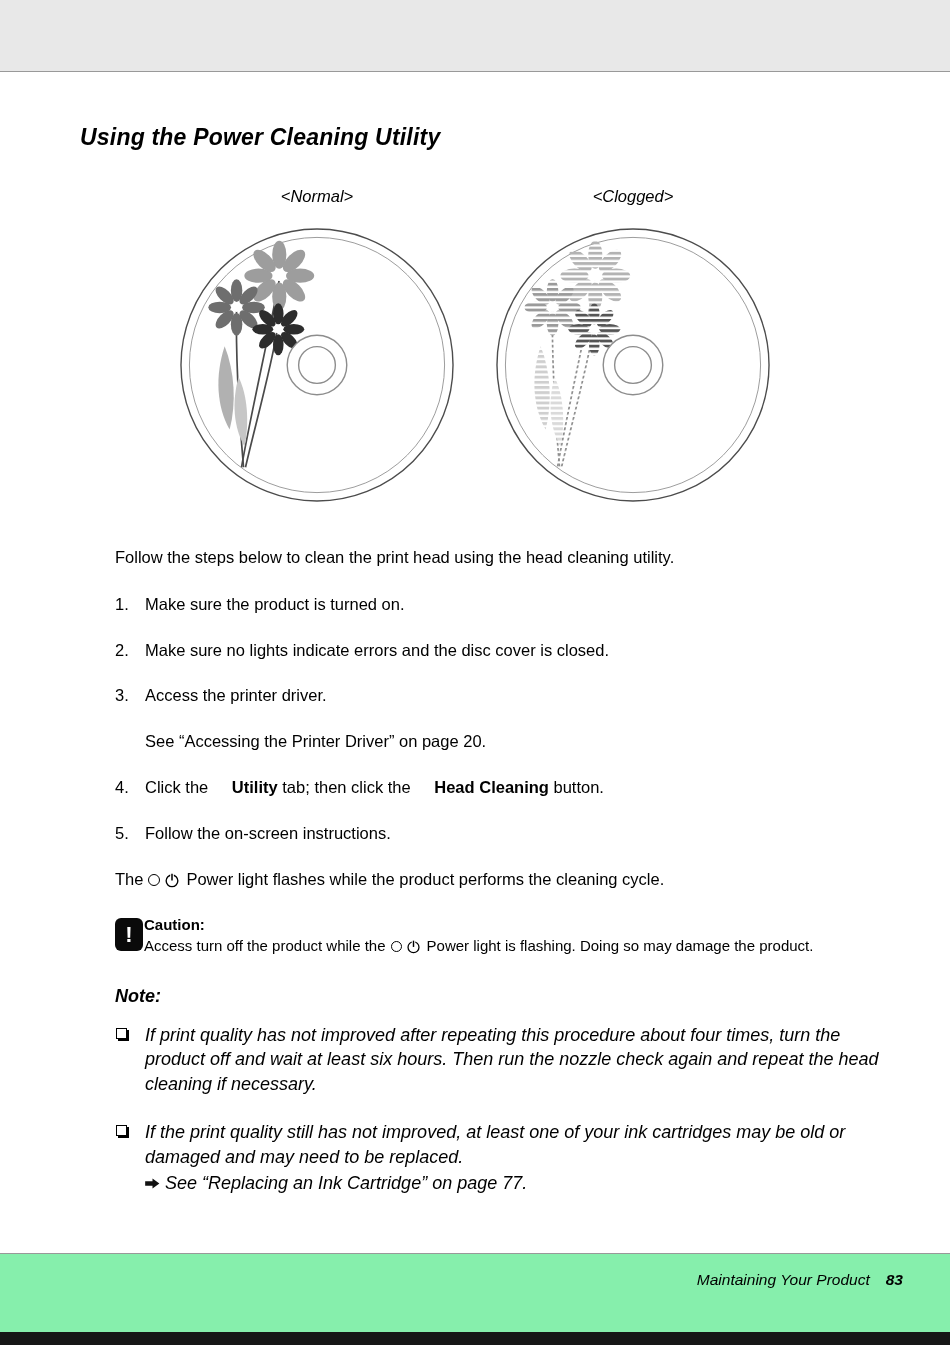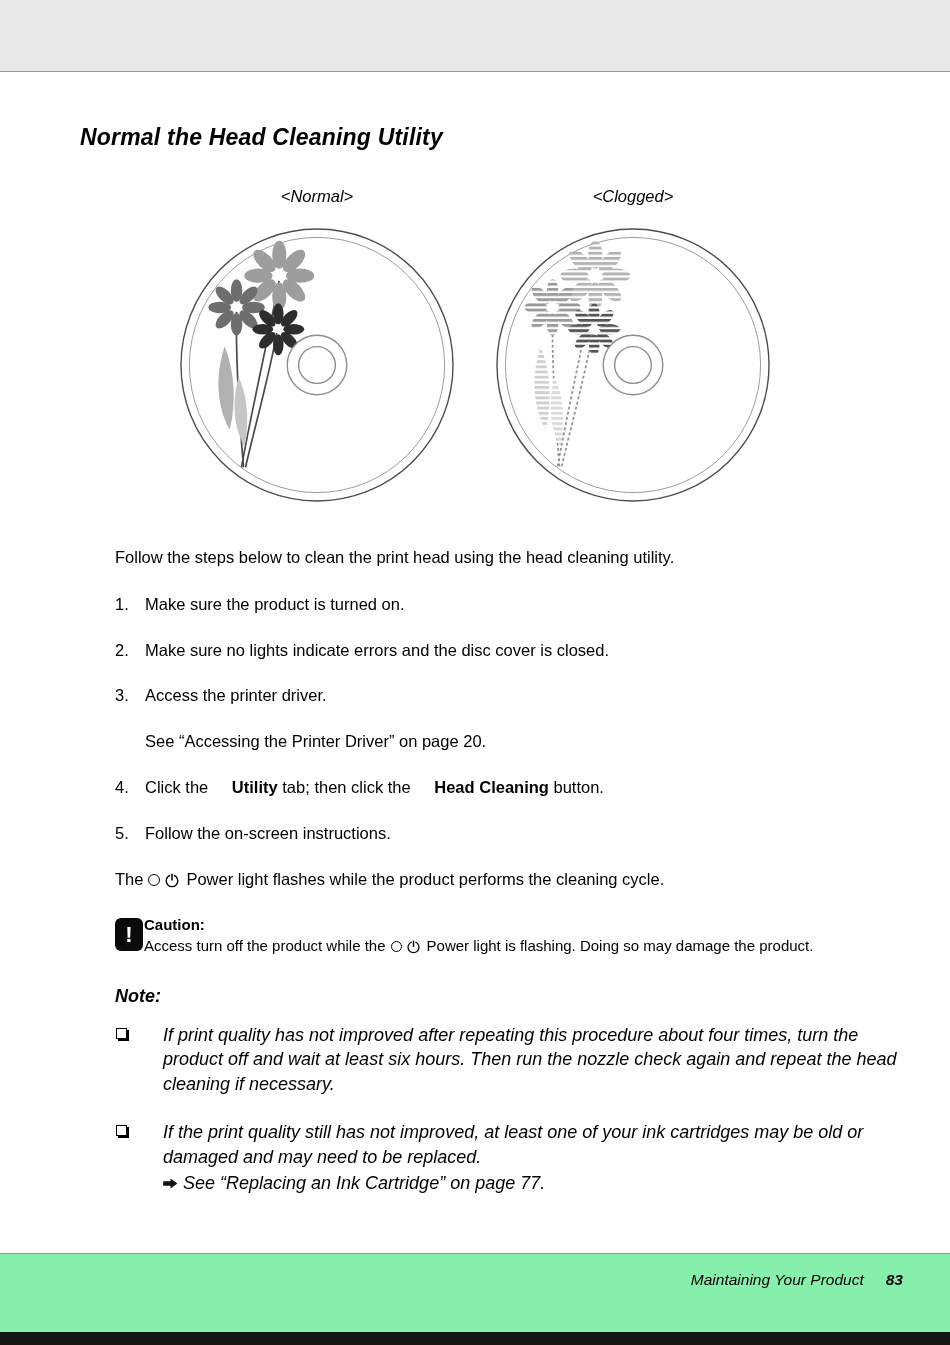--- a/index.html
+++ b/index.html
@@ -48,40 +48,40 @@
   .caution .icon-power { width: 15px; height: 15px; }
 
   .note { margin-top: 27px; font-size: 18px; font-style: italic; line-height: 1.38; }
   .note-label { font-weight: bold; margin-bottom: 14px; }
   .note-item { display: flex; margin-bottom: 23px; }
   .bullet {
     flex: none; width: 9px; height: 9px; margin: 5px 0 0 1px;
     border: 1.5px solid #000; background: #fff;
     box-shadow: 2px 2px 0 0 #000;
   }
-  .note-text { margin-left: 36px; width: 742px; }
+  .note-text { margin-left: 18px; width: 742px; }
   .note-ref { display: flex; align-items: center; gap: 5px; margin-top: 1px; }
   .icon-arrow { width: 15px; height: 11px; flex: none; }
 
   .footer { position: absolute; left: 0; bottom: 0; width: 100%; }
   .footer-band {
     height: 61px; background: #86efac; border-top: 1px solid #999;
     display: flex; justify-content: flex-end; align-items: flex-start;
     padding: 17px 47px 0 0; font-size: 15.5px; font-style: italic;
   }
-  .footer-page { font-weight: bold; margin-left: 22px; }
+  .footer-page { font-weight: bold; margin-left: 16px; }
   .bottom-bar { height: 13px; background: #161616; }
 </style>
 </head>
 <body>
 
 <div class="page">
   <div class="header-band"></div>
 
-  <h1 class="title">Normal the Head Cleaning Utility</h1>
+  <h1 class="title">Using the Power Cleaning Utility</h1>
 
   <div class="figure-row">
     <div class="disc-col">
       <div class="disc-label">&lt;Normal&gt;</div>
       <svg class="disc" viewBox="0 0 280 280" aria-hidden="true">
         <defs>
           <ellipse id="petalN" cx="0" cy="-20" rx="6.8" ry="13.5"></ellipse>
           <g id="daisyN">
             <use href="#petalN"></use>
               <use href="#petalN" transform="rotate(45)"></use>

